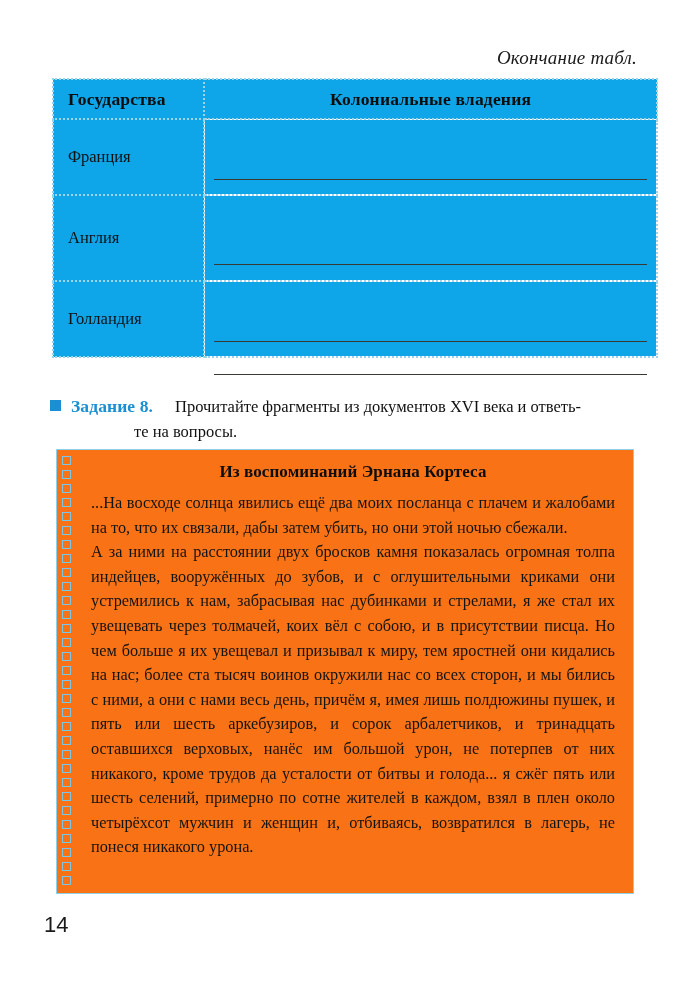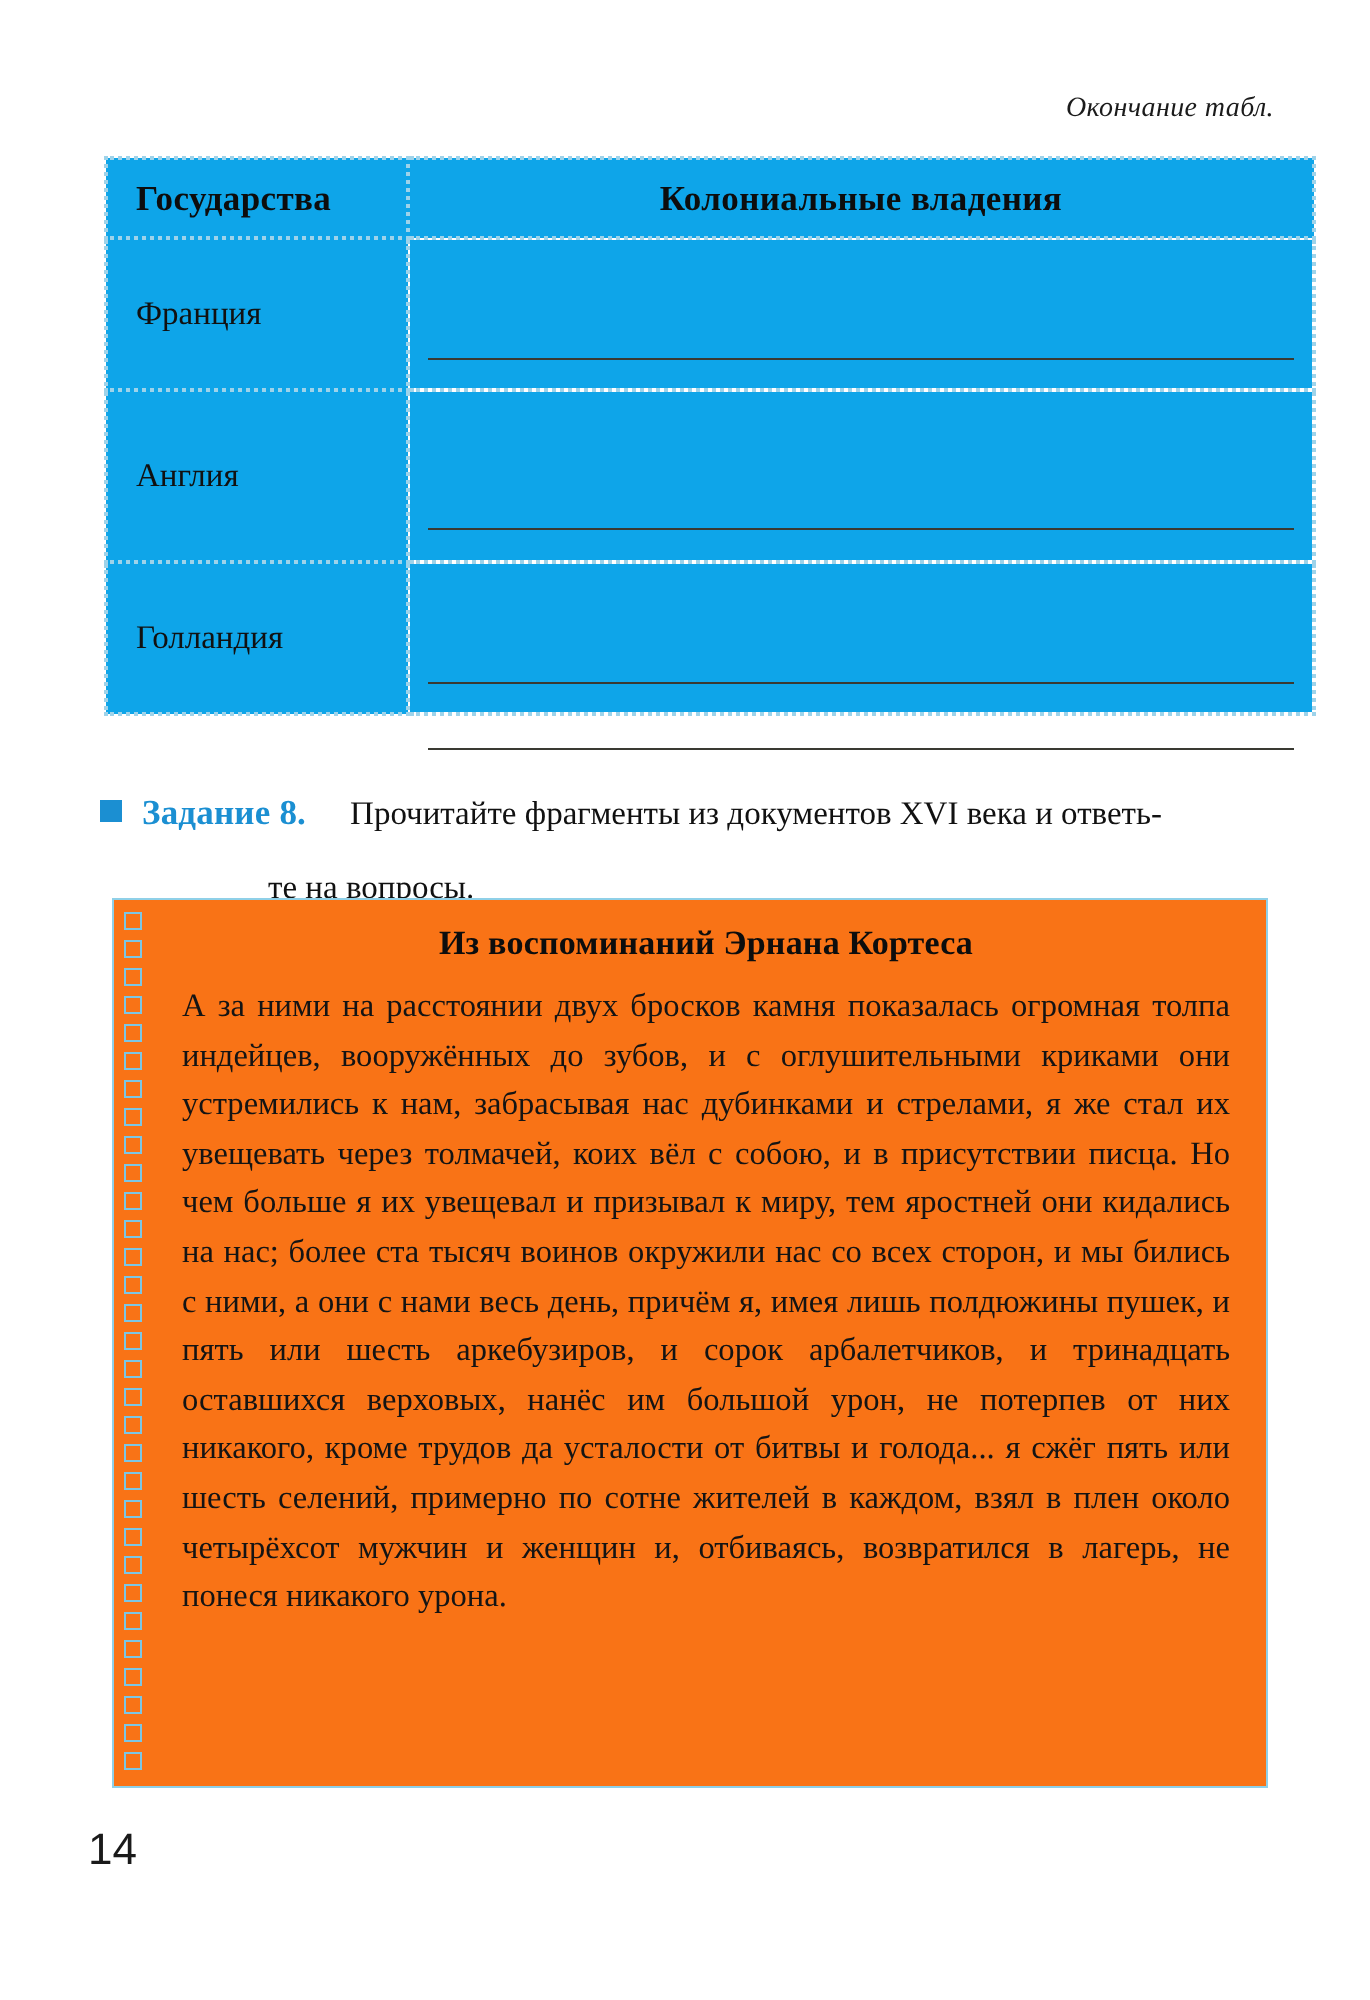--- a/index.html
+++ b/index.html
@@ -22,21 +22,21 @@
     width: 685px;
     height: 1000px;
   }
 
   
   .running-head {
     position: absolute;
     top: 47px;
     right: 48px;
     font-style: italic;
-    font-size: 14px;
+    font-size: 19px;
     letter-spacing: 0.2px;
     color: #1b1b1b;
     white-space: nowrap;
   }
 
   
   .table-wrap {
     position: absolute;
     left: 52px;
     top: 78px;
@@ -244,21 +244,21 @@
               <div class="wline b"></div>
             </div>
           </td>
         </tr>
       </tbody>
     </table>
   </div>
 
   <div class="task">
     <span class="task-bullet"></span><span class="task-label">Задание 8.</span><span class="task-text">Прочитайте фрагменты из документов XVI века и ответь-</span>
-    <div class="task-body" style="margin-top:12px;">
+    <div class="task-body" style="margin-top:0;">
       <span>те на вопросы.</span>
     </div>
   </div>
 
   <div class="docbox">
     <div class="deco-col">
       <div class="deco-sq"></div>
       <div class="deco-sq"></div>
       <div class="deco-sq"></div>
       <div class="deco-sq"></div>
@@ -285,19 +285,20 @@
       <div class="deco-sq"></div>
       <div class="deco-sq"></div>
       <div class="deco-sq"></div>
       <div class="deco-sq"></div>
       <div class="deco-sq"></div>
       <div class="deco-sq"></div>
       <div class="deco-sq"></div>
     </div>
     <div class="doc-inner">
       <div class="doc-title">Из воспоминаний Эрнана Кортеса</div>
+      <p class="doc-para">...На восходе солнца явились ещё два моих посланца с плачем и жалобами на то, что их связали, дабы затем убить, но они этой ночью сбежали.</p>
       <p class="doc-para">А за ними на расстоянии двух бросков камня показалась огромная толпа индейцев, вооружённых до зубов, и с оглушительными криками они устремились к нам, забрасывая нас дубинками и стрелами, я же стал их увещевать через толмачей, коих вёл с собою, и в присутствии писца. Но чем больше я их увещевал и призывал к миру, тем яростней они кидались на нас; более ста тысяч воинов окружили нас со всех сторон, и мы бились с ними, а они с нами весь день, причём я, имея лишь полдюжины пушек, и пять или шесть аркебузиров, и сорок арбалетчиков, и тринадцать оставшихся верховых, нанёс им большой урон, не потерпев от них никакого, кроме трудов да усталости от битвы и голода... я сжёг пять или шесть селений, примерно по сотне жителей в каждом, взял в плен около четырёхсот мужчин и женщин и, отбиваясь, возвратился в лагерь, не понеся никакого урона.</p>
     </div>
   </div>
 
   <div class="page-number">14</div>
 
 </div>
 
 </body></html>

